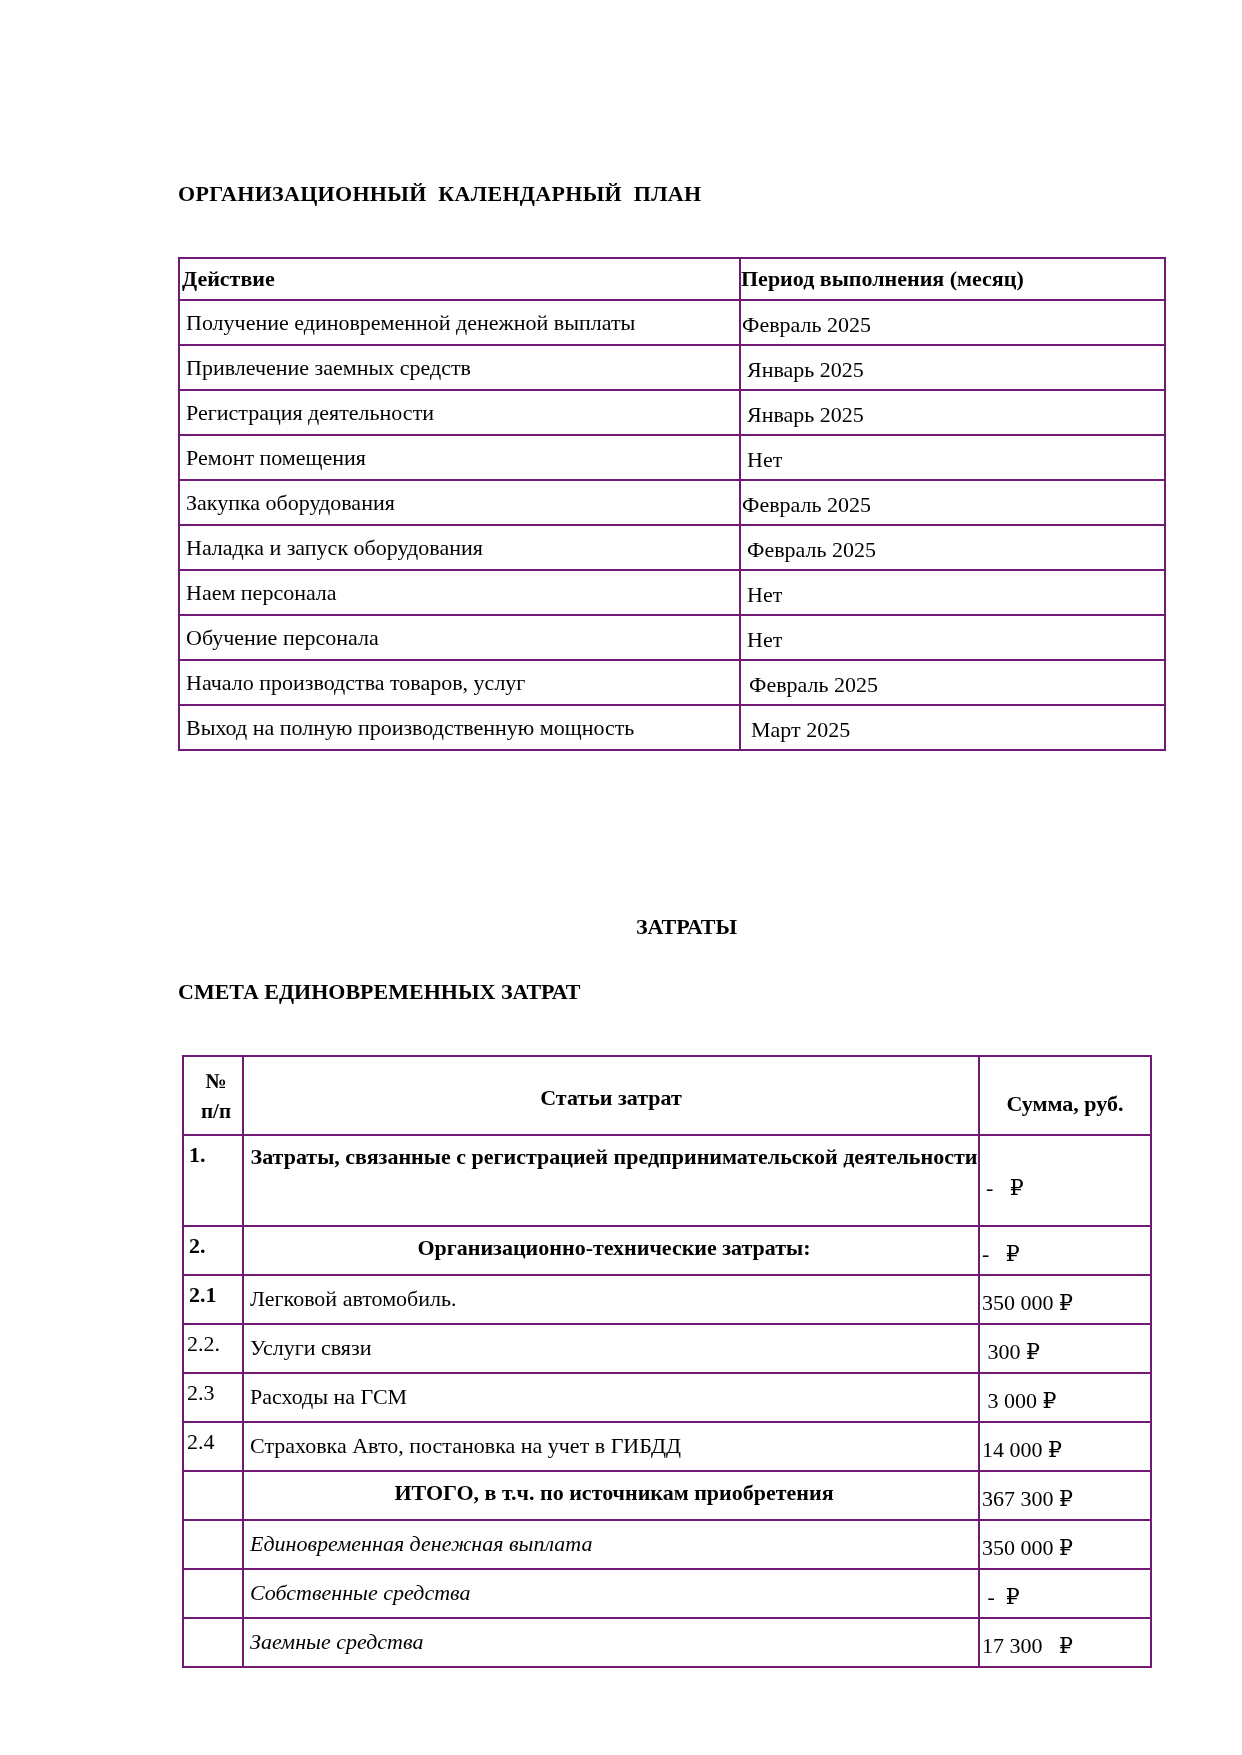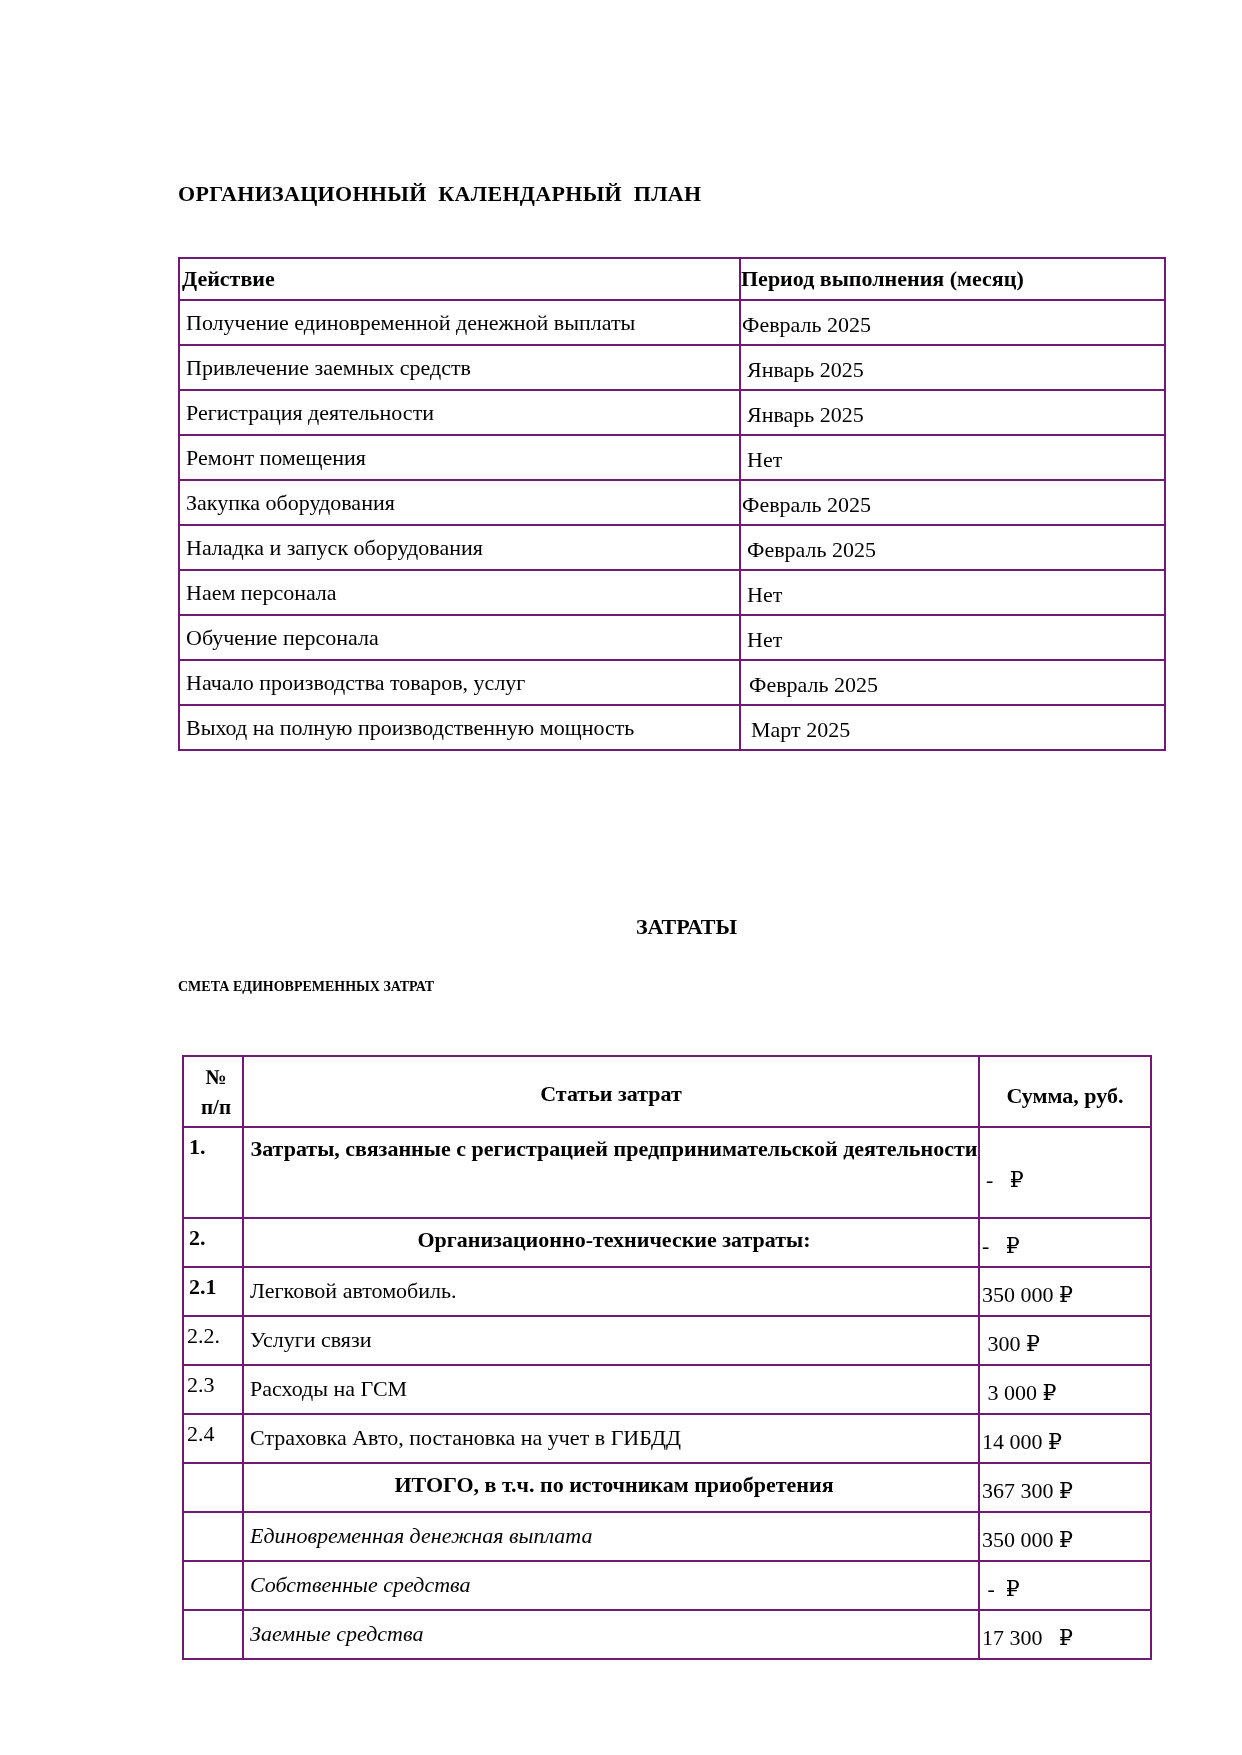--- a/index.html
+++ b/index.html
@@ -11,21 +11,21 @@
     position: absolute; left: 178px; top: 181px;
     font-size: 22px; font-weight: bold; letter-spacing: 0.3px; word-spacing: 6px;
     margin: 0;
   }
   .h-center {
     position: absolute; left: 620px; top: 898px;
     font-size: 22px; font-weight: bold; margin: 16px;
   }
   .h-sub {
     position: absolute; left: 178px; top: 979px;
-    font-size: 14px; font-weight: bold; margin: 0;
+    font-size: 22px; font-weight: bold; margin: 0;
   }
   table { border-collapse: collapse; position: absolute; table-layout: fixed; }
   td, th { border: 2px solid #701a75; padding: 0; vertical-align: middle; }
 
   
   #plan { left: 178px; top: 257px; width: 986px; font-size: 22px; }
   #plan col.c1 { width: 561px; }
   #plan col.c2 { width: 425px; }
   #plan th { height: 40px; font-weight: bold; }
   #plan th.a { text-align: left; padding-left: 2px; }
@@ -35,21 +35,21 @@
   #plan td.per { padding-left: 4px; padding-top: 4px; }
 
   
   #cost { left: 182px; top: 1055px; width: 968px; font-size: 22px; }
   #cost col.n { width: 60px; }
   #cost col.s { width: 736px; }
   #cost col.v { width: 172px; }
   #cost th { font-weight: bold; height: 61px; }
   #cost th.num { text-align: center; line-height: 30px; font-size: 21px; padding-left: 6px; }
   #cost th.st { text-align: center; padding-top: 4px; }
-  #cost th.sum { text-align: center; padding-top: 8px; }
+  #cost th.sum { text-align: center; padding-top: 16px; }
   #cost td { height: 41px; }
   #cost tr.tall td { height: 75px; }
   #cost td.num { padding-left: 3px; vertical-align: top; padding-top: 6px; }
   #cost td.num.bold { font-weight: bold; padding-left: 5px; }
   #cost td.item { padding-left: 6px; vertical-align: top; padding-top: 6px; line-height: 33px; }
   #cost td.item.bold { font-weight: bold; padding-top: 4px; text-align: center; }
   #cost td.item.it { font-style: italic; }
   #cost td.val { padding-left: 2px; padding-top: 6px; white-space: pre; }
   #cost tr.tall td.val { padding-top: 14px; }
 </style>

